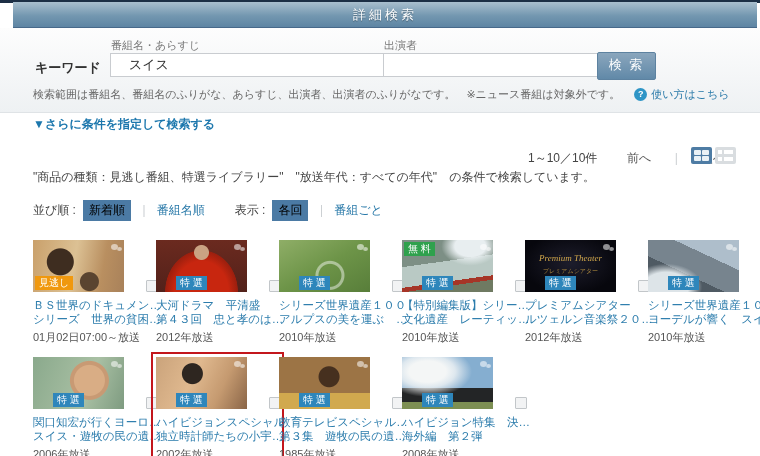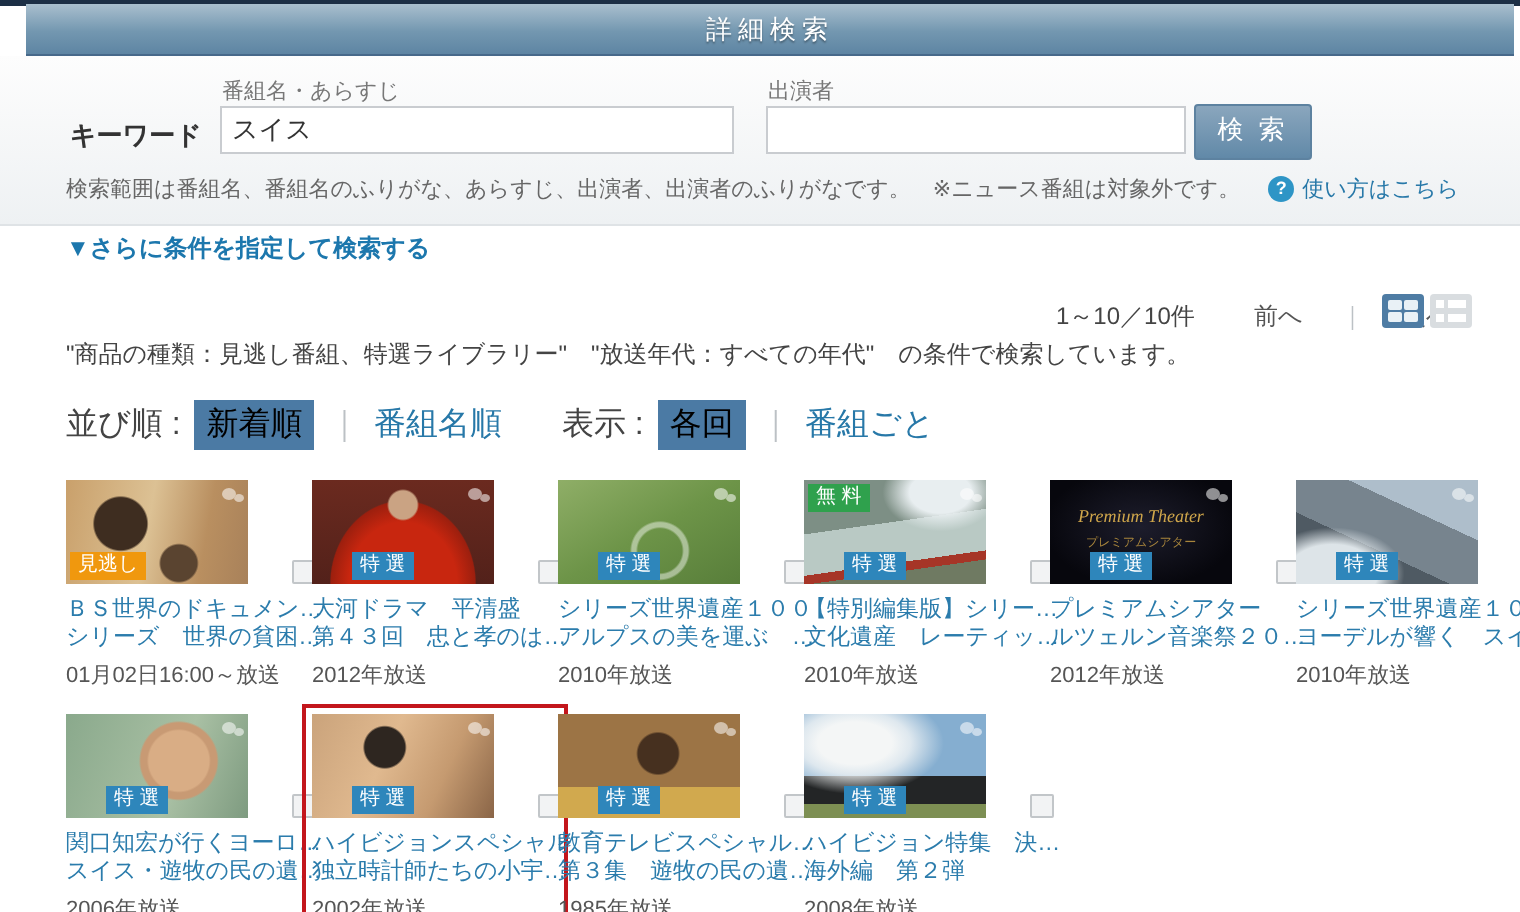--- a/index.html
+++ b/index.html
@@ -11,21 +11,21 @@
     background:linear-gradient(#a9bfce,#7397b0 55%,#5e85a3);border-bottom:1px solid #47698a;
     color:#fff;font-size:13px;letter-spacing:3px;text-align:center;line-height:25px;
     text-shadow:0 1px 1px rgba(0,0,0,.35)}
 
   .search-panel{position:absolute;top:28px;left:0;width:760px;height:84px;
     background:linear-gradient(#fdfdfd,#eef1f3);border-bottom:1px solid #dfe3e6}
   .fld-label{position:absolute;top:10px;font-size:11px;color:#777}
   .lbl1{left:111px}.lbl2{left:384px}
   .kw-label{position:absolute;left:35px;top:31px;font-weight:bold;font-size:13px;color:#333}
   .txt{position:absolute;top:25px;height:20px;border:1px solid #c9ccd0;font-size:13px;
-       padding:1px 5px;color:#333;background:#fff;font-family:Liberation Serif, serif}
+       padding:1px 18px;color:#333;background:#fff;font-family:Liberation Serif, serif}
   .txt1{left:110px;width:245px}.txt2{left:383px;width:198px}
   .search-btn{position:absolute;left:597px;top:24px;width:57px;height:26px;
     background:linear-gradient(#8aa6bd,#6189a8);color:#fff;border:1px solid #5d82a0;
     border-radius:2px;font-size:13px;letter-spacing:2px;text-align:center;line-height:24px;cursor:pointer}
   .note-row{position:absolute;left:33px;top:59px;font-size:11px;color:#666;
     display:flex;align-items:center;white-space:nowrap}
   .help-icon{display:inline-block;width:13px;height:13px;border-radius:50%;background:#2e95c6;
     color:#fff;font-size:9px;font-weight:bold;line-height:13px;text-align:center;margin:0 4px 0 14px}
   .blue-link{color:#2778a8;cursor:pointer;text-decoration:none}
 
@@ -39,21 +39,21 @@
     display:grid;grid-template-columns:1fr 1fr;grid-template-rows:1fr 1fr;gap:1px;padding:3px;box-sizing:border-box;cursor:pointer}
   .icon-grid div{background:#e9f1f6;border-radius:1px}
   .icon-list{width:21px;height:17px;background:#d9dde0;border-radius:2px;padding:3px;
     box-sizing:border-box;display:flex;flex-direction:column;justify-content:space-between;cursor:pointer}
   .icon-list .row{display:flex;gap:2px;height:4px}
   .icon-list .sq{width:4px;height:4px;background:#fff}
   .icon-list .ln{flex:1;height:4px;background:#fff}
 
   .conditions{position:absolute;left:33px;top:169px;font-size:12px;color:#444}
 
-  .sort-row{position:absolute;left:33px;top:200px;font-size:16px;color:#444;
+  .sort-row{position:absolute;left:33px;top:200px;font-size:12px;color:#444;
     display:flex;align-items:center;gap:7px}
   .sort-badge{background:#4b7aa4;color:#000000;padding:2px 6px;cursor:pointer}
   .spacer{width:16px}
 
   .grid{position:absolute;left:33px;top:240px;width:760px;display:grid;
     grid-template-columns:repeat(6,123px);grid-auto-rows:104px;row-gap:13px}
   .card{position:relative;width:123px}
   .card.selected{outline:2px solid #c3161c;outline-offset:3px}
   .thumb{position:relative;width:91px;height:52px;overflow:hidden;background:#888;cursor:pointer}
   .badge{position:absolute;color:#fff;font-size:10px;padding:1px 4px;line-height:12px;white-space:nowrap}
@@ -169,21 +169,21 @@
 
 <div class="grid">
     <div class="card">
       <div class="thumb" data-art="africa-documentary">
         <span class="badge orange">見逃し</span>
         <span class="wm"></span>
       </div>
       <span class="checkbox"></span>
       <span class="t-line t1">ＢＳ世界のドキュメン…</span>
       <span class="t-line">シリーズ　世界の貧困…</span>
-      <div class="date">01月02日16:00～放送</div>
+      <div class="date">01月02日07:00～放送</div>
     </div>
     <div class="card">
       <div class="thumb" data-art="monk-drama">
         <span class="badge blue">特 選</span>
         <span class="wm"></span>
       </div>
       <span class="checkbox"></span>
       <span class="t-line t1">大河ドラマ　平清盛</span>
       <span class="t-line">第４３回　忠と孝のは…</span>
       <div class="date">2012年放送</div>

